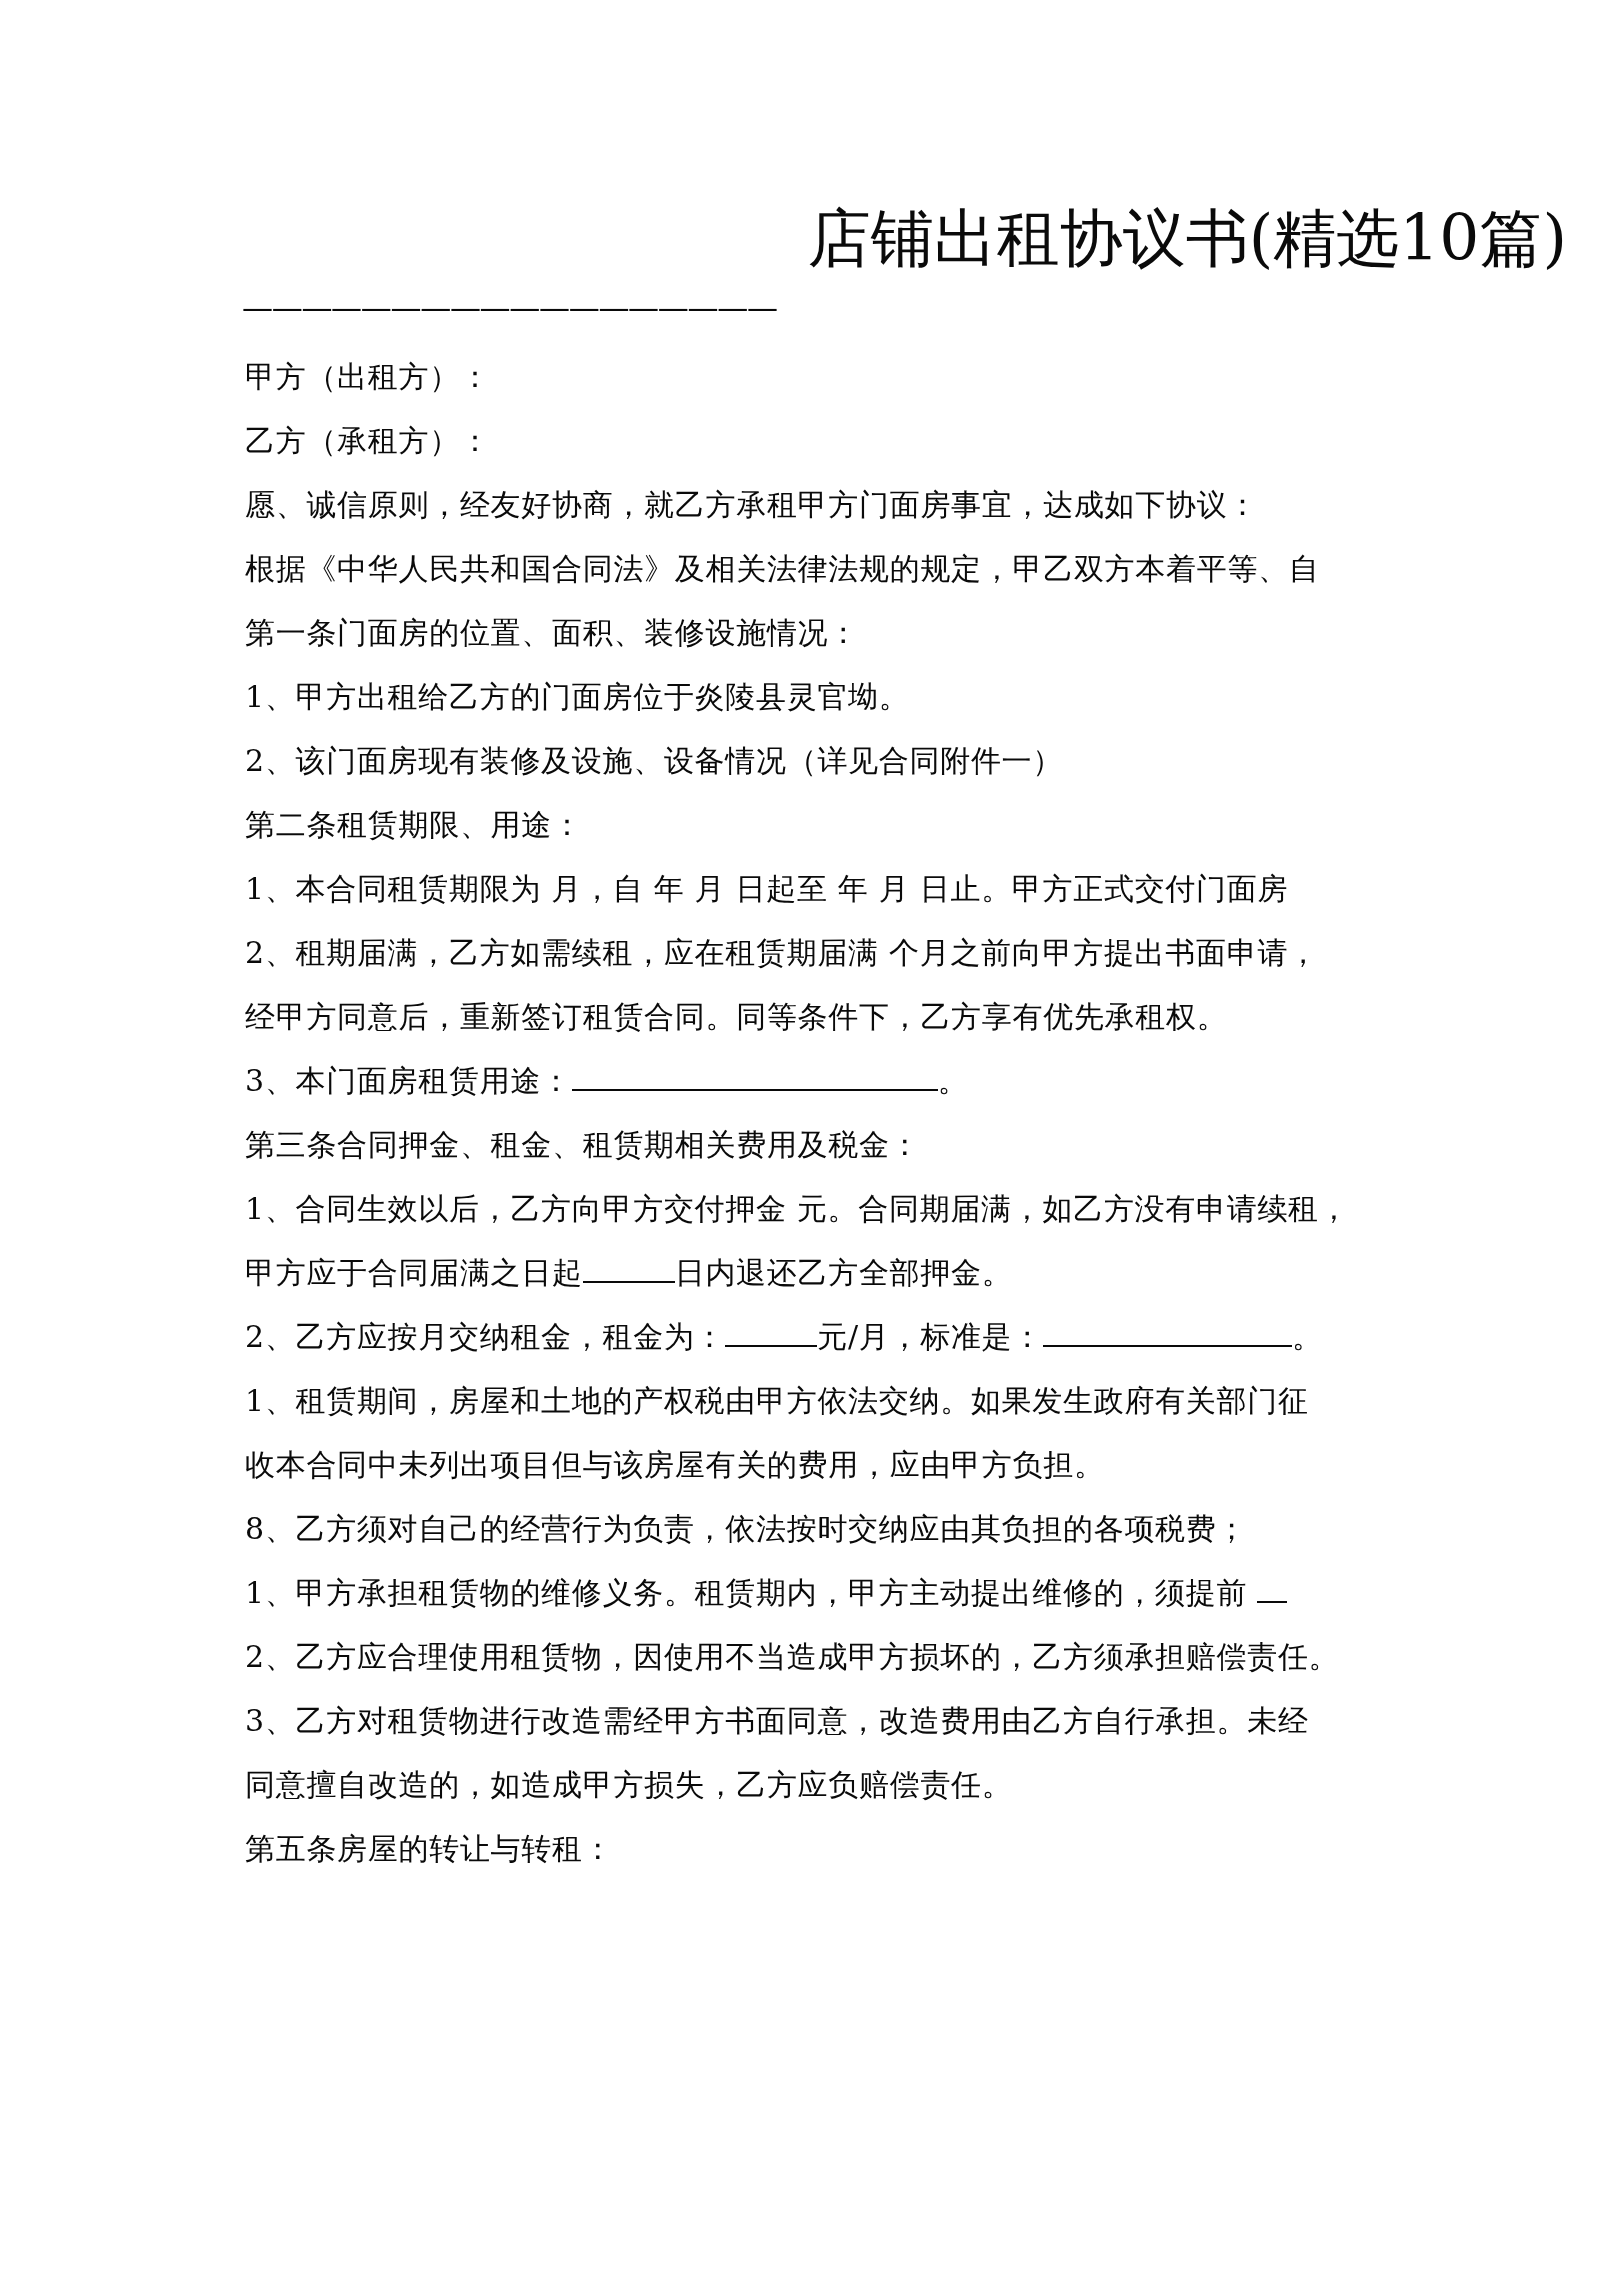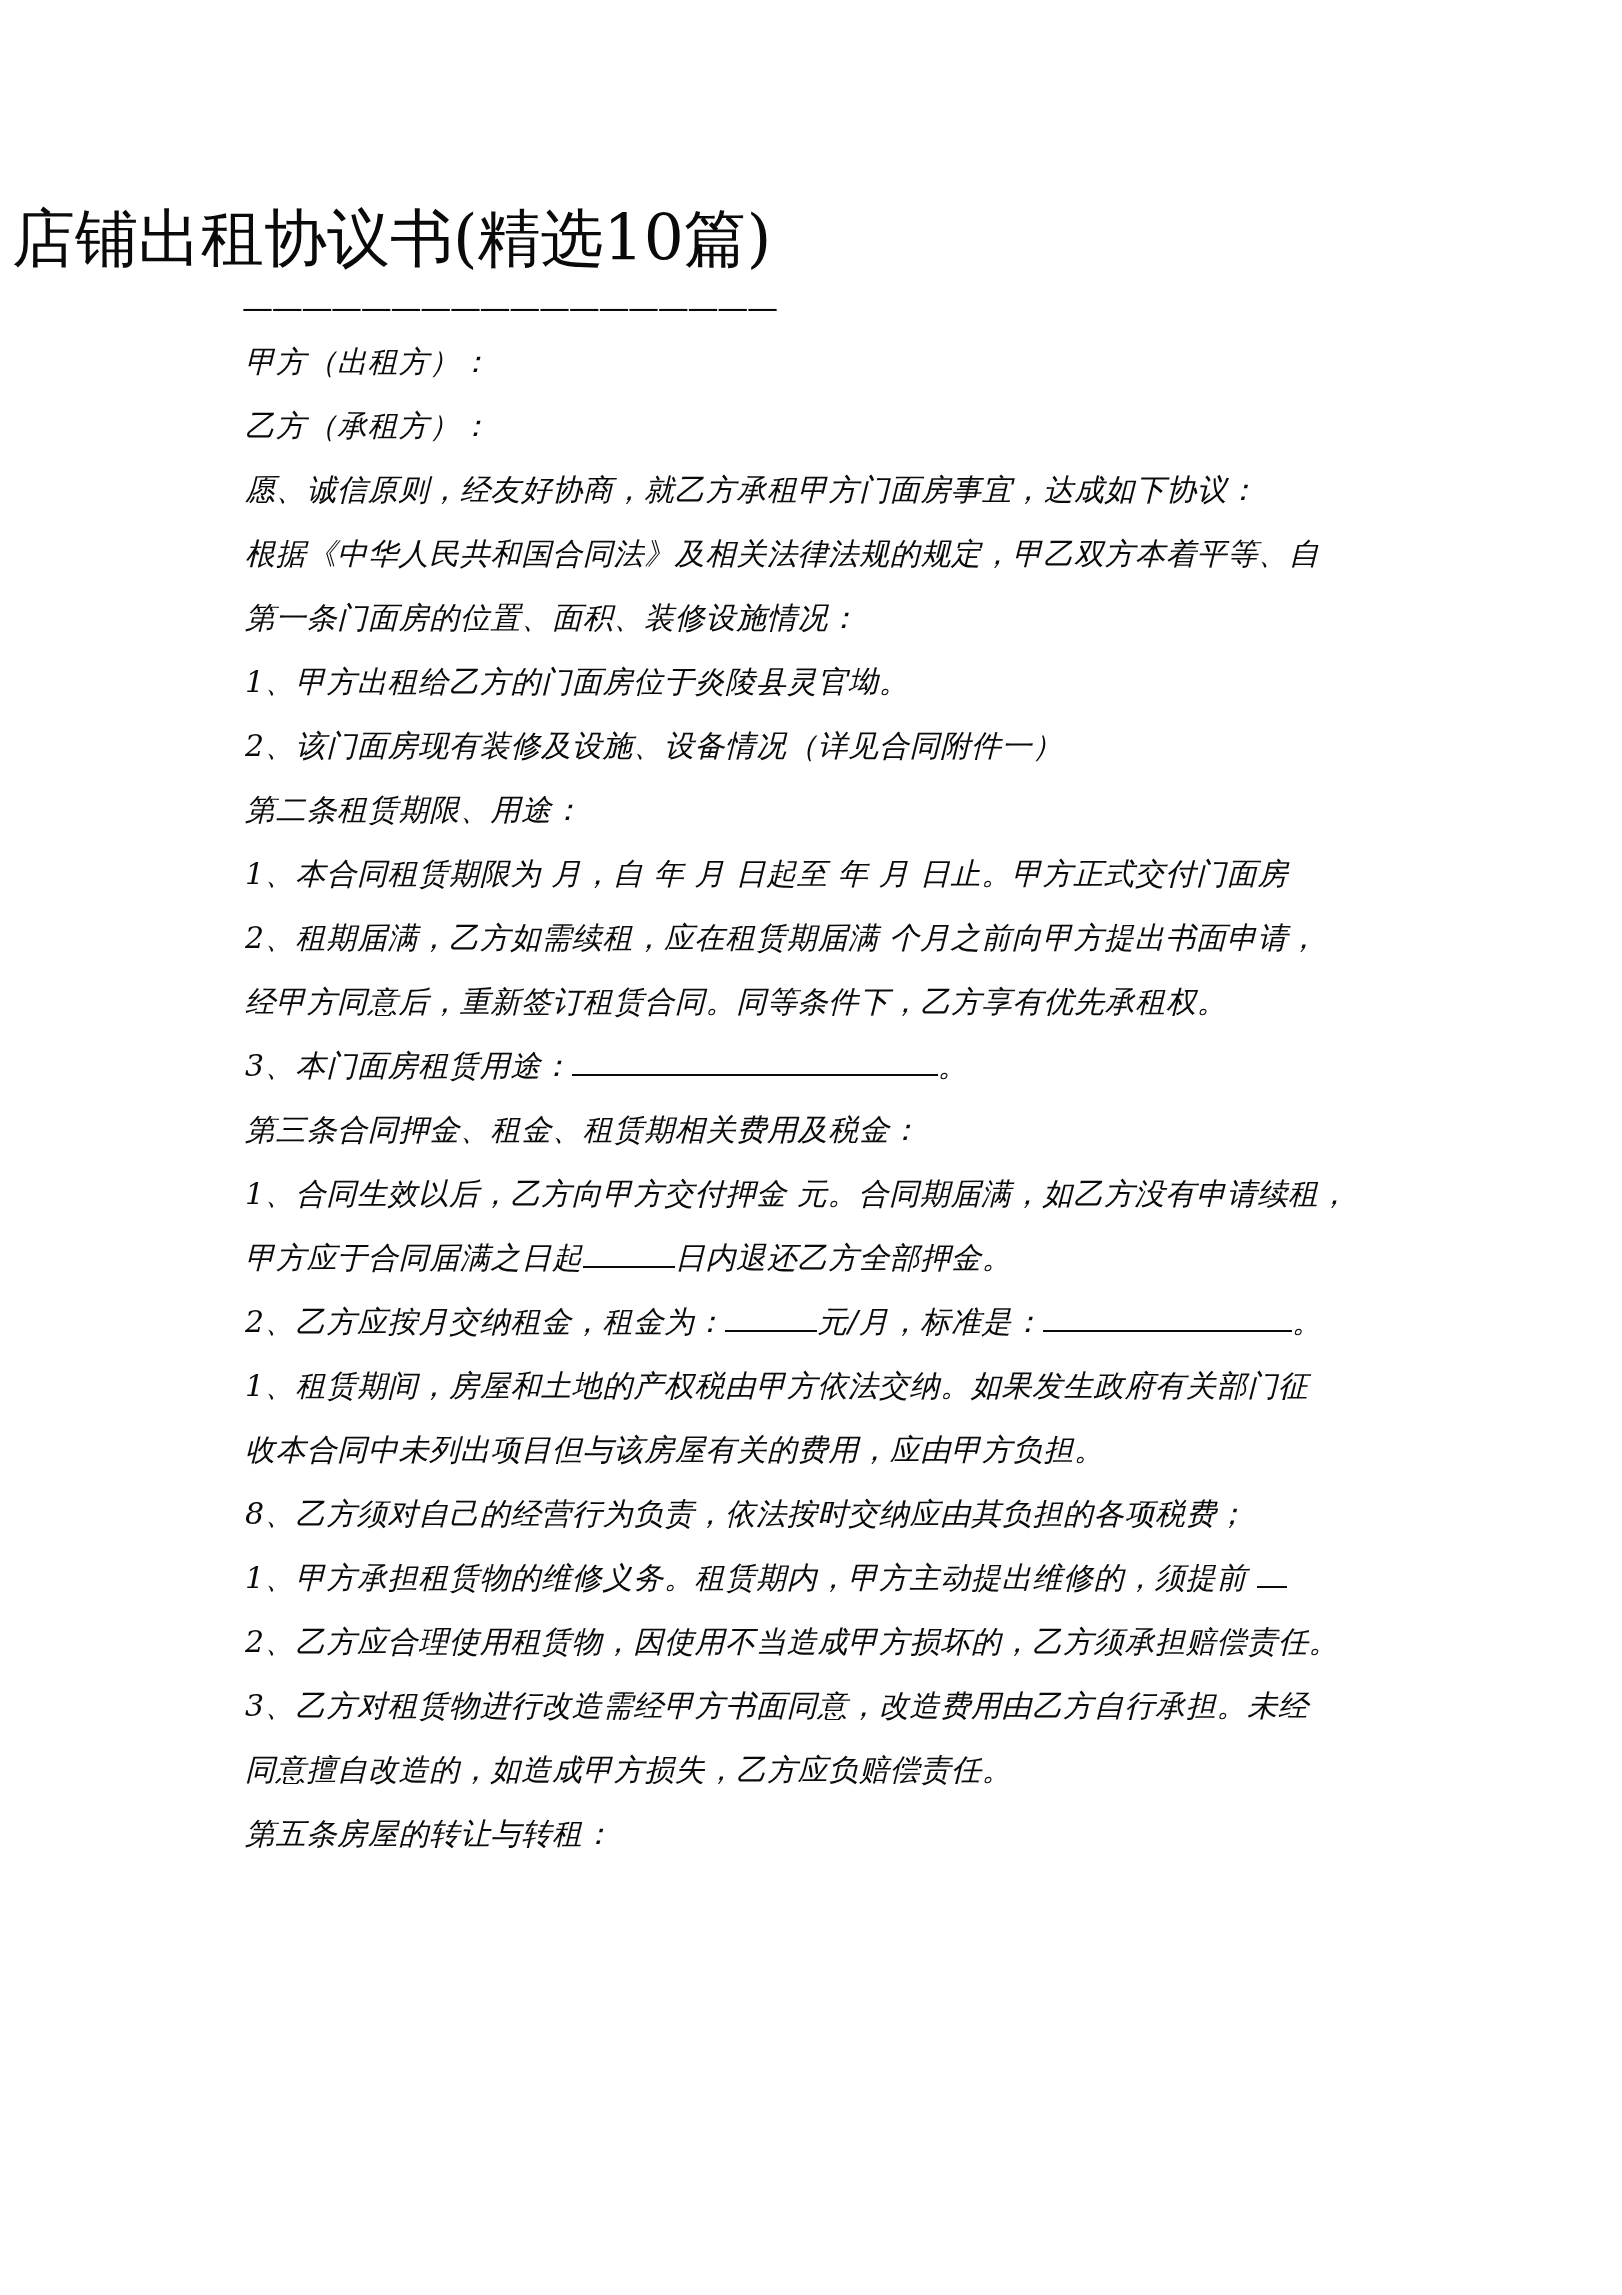--- a/index.html
+++ b/index.html
@@ -18,45 +18,44 @@
     .page {
       position: absolute;
       left: 0;
       top: 0;
       width: 1623px;
       height: 2295px;
       background: #ffffff;
     }
     .title {
       position: absolute;
-      left: 12px;
+      left: 4px;
       width: 1563px;
       top: 196px;
-      text-align: left;
+      text-align: right;
       font-size: 63px;
       line-height: 85px;
       letter-spacing: 0px;
       font-weight: normal;
       margin: 0;
     }
     .separator {
       position: absolute;
       left: 242px;
       top: 288px;
       font-size: 31px;
       line-height: 39px;
       letter-spacing: -1.3px;
       white-space: nowrap;
     }
     .body-lines {
       position: absolute;
       left: 245px;
-      top: 342px;
+      top: 357px;
       width: 1152px;
-      font-style: italic;
     }
     .line {
       font-size: 30px;
       height: 64px;
       line-height: 39px;
       white-space: nowrap;
       letter-spacing: 0.7px;
     }
     .blank {
       display: inline-block;

